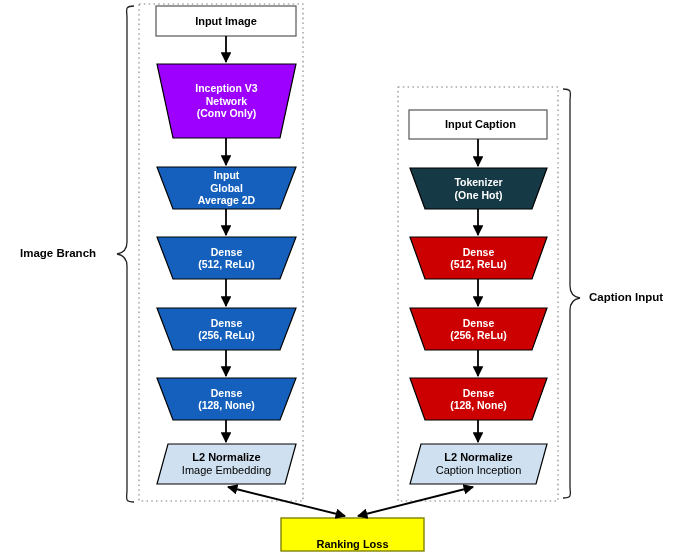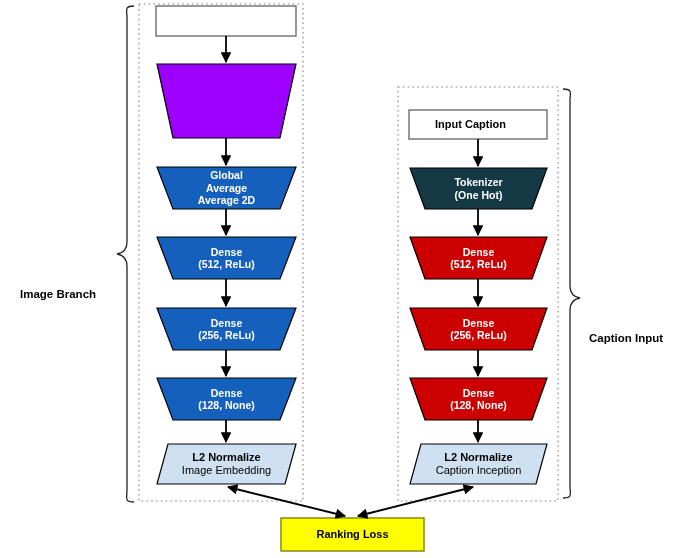--- a/index.html
+++ b/index.html
@@ -42,21 +42,20 @@
   .t-black { color: #000000; }
   .bold-11 { font-size: 11px; font-weight: bold; }
   .bold-10 { font-size: 10.5px; font-weight: bold; }
   .ital-11 { font-size: 11px; font-weight: normal; }
   .branch-label {
     position: absolute;
     font-size: 11.5px;
     font-weight: bold;
     color: #000000;
     white-space: nowrap;
-    margin-top: 41px;
   }
 </style>
 </head>
 <body>
 
 <div id="canvas">
 
   <svg class="svg-layer" viewBox="0 0 697 558" xmlns="http://www.w3.org/2000/svg">
     <defs>
       <marker id="arrow" viewBox="0 0 10 10" refX="9" refY="5" markerWidth="6" markerHeight="6" orient="auto-start-reverse">
@@ -115,25 +114,33 @@
     <line x1="478" y1="279" x2="478" y2="306" stroke="#000000" stroke-width="1.8" marker-end="url(#arrow)"></line>
     <line x1="478" y1="350" x2="478" y2="376" stroke="#000000" stroke-width="1.8" marker-end="url(#arrow)"></line>
     <line x1="478" y1="420" x2="478" y2="442" stroke="#000000" stroke-width="1.8" marker-end="url(#arrow)"></line>
 
     <rect x="281" y="518" width="143" height="33" fill="#FFFF00" stroke="#808000" stroke-width="1.4"></rect>
 
     <line x1="228" y1="487" x2="345" y2="516" stroke="#000000" stroke-width="1.9" marker-start="url(#arrowA)" marker-end="url(#arrowA)"></line>
     <line x1="473" y1="487" x2="358" y2="516" stroke="#000000" stroke-width="1.9" marker-start="url(#arrowA)" marker-end="url(#arrowA)"></line>
   </svg>
 
+  <div class="node-label" style="left:156px; top:6px; width:140px; height:30px;">
+    <span class="lbl-line bold-11 t-black">Input Image</span>
+  </div>
 
+  <div class="node-label" style="left:157px; top:64px; width:139px; height:74px;">
+    <span class="lbl-line bold-10 t-white">Inception V3</span>
+    <span class="lbl-line bold-10 t-white">Network</span>
+    <span class="lbl-line bold-10 t-white">(Conv Only)</span>
+  </div>
 
   <div class="node-label" style="left:157px; top:167px; width:139px; height:42px;">
+    <span class="lbl-line bold-10 t-white">Input</span>
     <span class="lbl-line bold-10 t-white">Global</span>
-    <span class="lbl-line bold-10 t-white">Average</span>
     <span class="lbl-line bold-10 t-white">Average 2D</span>
   </div>
 
   <div class="node-label" style="left:157px; top:237px; width:139px; height:42px;">
     <span class="lbl-line bold-10 t-white">Dense</span>
     <span class="lbl-line bold-10 t-white">(512, ReLu)</span>
   </div>
 
   <div class="node-label" style="left:157px; top:308px; width:139px; height:42px;">
     <span class="lbl-line bold-10 t-white">Dense</span>
@@ -143,21 +150,21 @@
   <div class="node-label" style="left:157px; top:378px; width:139px; height:42px;">
     <span class="lbl-line bold-10 t-white">Dense</span>
     <span class="lbl-line bold-10 t-white">(128, None)</span>
   </div>
 
   <div class="node-label" style="left:157px; top:444px; width:139px; height:40px;">
     <span class="lbl-line bold-11 t-black">L2 Normalize</span>
     <span class="lbl-line ital-11 t-black">Image Embedding</span>
   </div>
 
-  <div class="node-label" style="left:393px; top:110px; width:115px; height:29px;padding-left:20px;">
+  <div class="node-label" style="left:403px; top:110px; width:115px; height:29px;padding-left:20px;">
     <span class="lbl-line bold-11 t-black">Input Caption</span>
   </div>
 
   <div class="node-label" style="left:410px; top:168px; width:137px; height:41px;">
     <span class="lbl-line bold-10 t-white">Tokenizer</span>
     <span class="lbl-line bold-10 t-white">(One Hot)</span>
   </div>
 
   <div class="node-label" style="left:410px; top:237px; width:137px; height:42px;">
     <span class="lbl-line bold-10 t-white">Dense</span>
@@ -172,21 +179,21 @@
   <div class="node-label" style="left:410px; top:378px; width:137px; height:42px;">
     <span class="lbl-line bold-10 t-white">Dense</span>
     <span class="lbl-line bold-10 t-white">(128, None)</span>
   </div>
 
   <div class="node-label" style="left:410px; top:444px; width:137px; height:40px;">
     <span class="lbl-line bold-11 t-black">L2 Normalize</span>
     <span class="lbl-line ital-11 t-black">Caption Inception</span>
   </div>
 
-  <div class="node-label" style="left:281px; top:518px; width:143px; height:33px;">
+  <div class="node-label" style="left:281px; top:518px; width:143px; height:33px;justify-content:flex-end;">
     <span class="lbl-line bold-11 t-black">Ranking Loss</span>
   </div>
 
   <div class="branch-label" style="left:20px; top:247px;">Image Branch</div>
 
   <div class="branch-label" style="left:589px; top:291px;">Caption Input</div>
 
 </div>
 
 </body></html>

